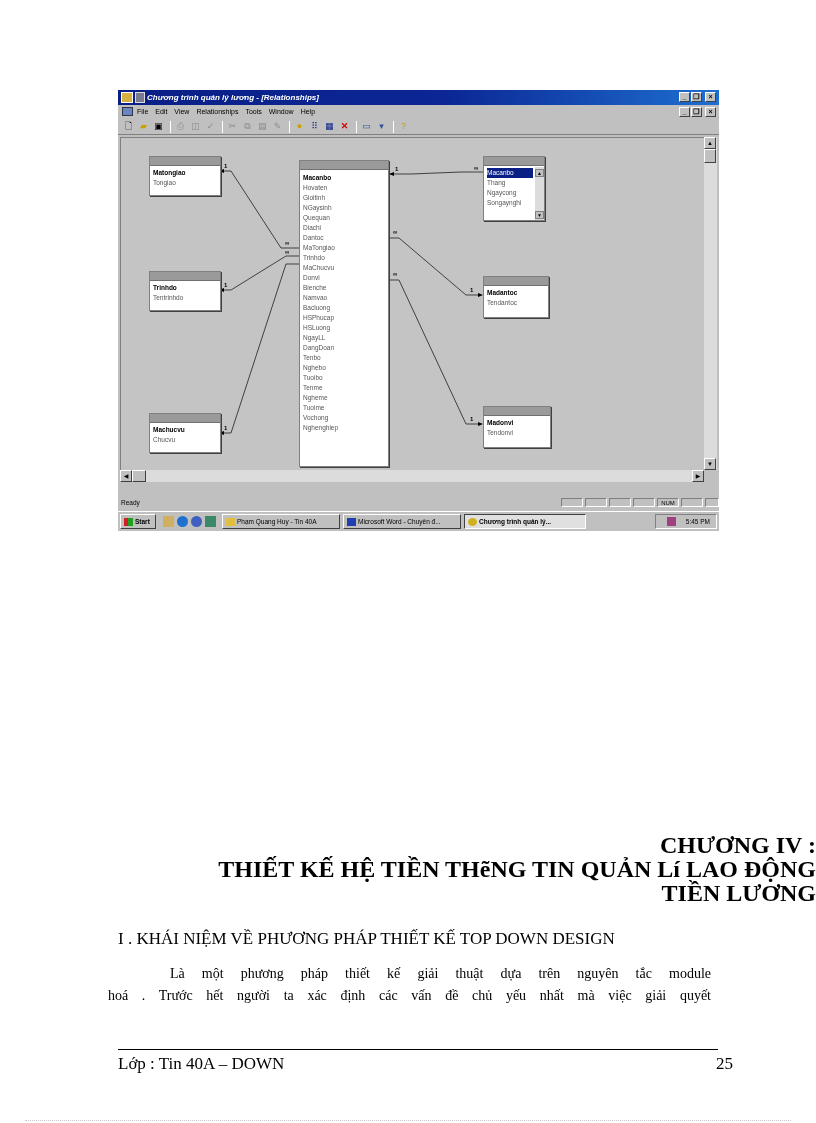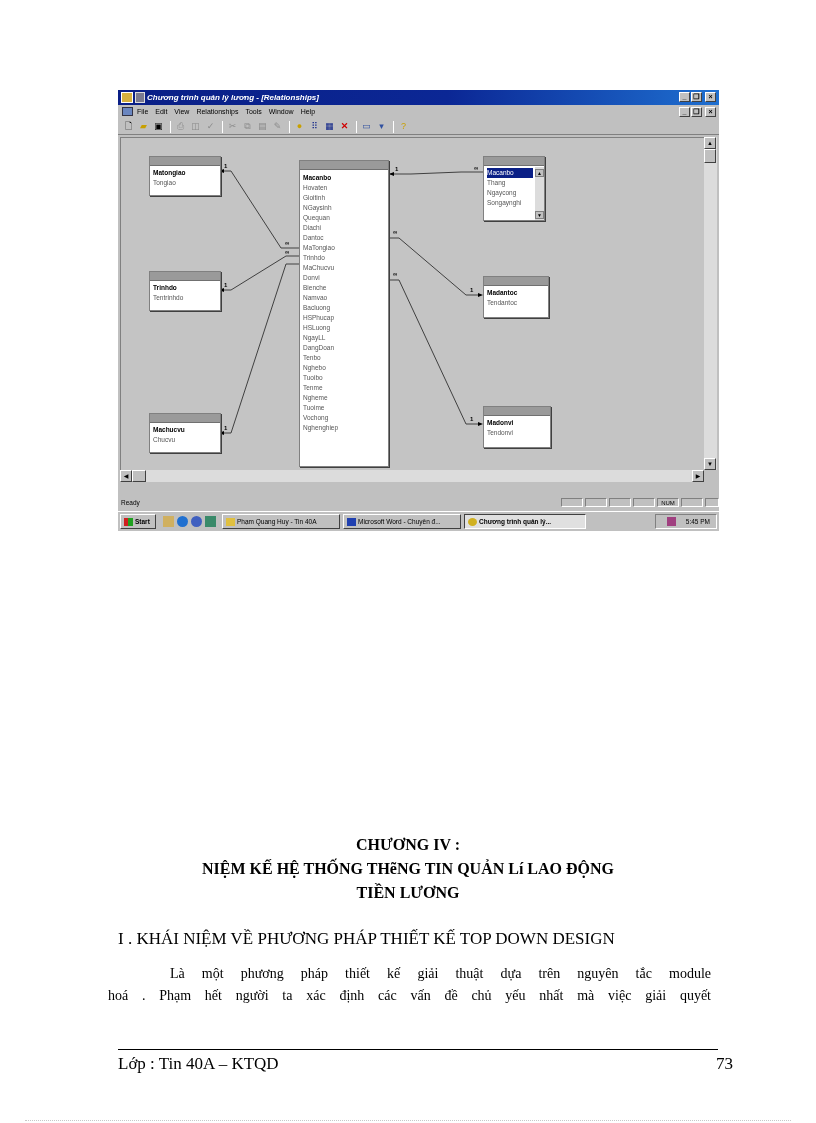--- a/index.html
+++ b/index.html
@@ -50,21 +50,21 @@
     .tk { height: 15px; border-top: 1px solid #fff; border-left: 1px solid #fff; border-right: 1px solid #404040; border-bottom: 1px solid #404040; font-size: 6.5px; line-height: 13px; padding: 0 3px; margin-right: 3px; white-space: nowrap; display: flex; align-items: center; overflow: hidden; }
     .tk.start { font-weight: bold; width: 36px; }
     .tk.active { border-top: 1px solid #404040; border-left: 1px solid #404040; border-right: 1px solid #fff; border-bottom: 1px solid #fff; background: #e0e0e0; font-weight: bold; }
     .tk .ico { width: 9px; height: 8px; margin-right: 2px; flex: none; }
     .ql { display: flex; gap: 3px; margin: 0 6px 0 4px; }
     .ql span { width: 11px; height: 11px; display: inline-block; }
     .tray { position: absolute; right: 2px; top: 2px; height: 15px; width: 62px; border-top: 1px solid #808080; border-left: 1px solid #808080; border-bottom: 1px solid #fff; border-right: 1px solid #fff; font-size: 6.5px; display: flex; align-items: center; justify-content: flex-end; padding-right: 6px; gap: 10px; }
     .tray .ico { width: 9px; height: 9px; background: #a04080; }
 
     
-    .chapter { position: absolute; left: 0; width: 816px; text-align: center; font-weight: bold; font-size: 16px; line-height: 24px; }
+    .chapter { position: absolute; left: 0; width: 816px; text-align: right; font-weight: bold; font-size: 24px; line-height: 24px; }
     .ch1 { top: 833px; }
     .ch2 { top: 857px; }
     .ch3 { top: 881px; }
     .section { position: absolute; left: 118px; top: 929px; font-size: 17px; white-space: nowrap; }
     .para { position: absolute; left: 108px; top: 963px; width: 603px; font-size: 14px; line-height: 22px; text-align: justify; }
     .para .line { display: block; white-space: nowrap; text-align-last: justify; }
     .para .line.last { text-align-last: left; }
     .para .first { padding-left: 62px; }
     .footer-rule { position: absolute; left: 118px; top: 1049px; width: 600px; height: 1px; background: #000; }
     .footer-left { position: absolute; left: 118px; top: 1054px; font-size: 17px; }
@@ -300,26 +300,26 @@
       <span>Chương trình quản lý...</span>
     </span>
     <div class="tray">
       <span class="ico"></span>
       <span>5:45 PM</span>
     </div>
   </div>
 </div>
 
 <div class="chapter ch1">CHƯƠNG IV :</div>
-<div class="chapter ch2">NIỆM  KẾ HỆ THỐNG THẽNG TIN QUẢN Lí LAO ĐỘNG</div>
+<div class="chapter ch2">THIẾT  KẾ HỆ TIỀN THẽNG TIN QUẢN Lí LAO ĐỘNG</div>
 <div class="chapter ch3">TIỀN  LƯƠNG</div>
 
 <div class="section">I . KHÁI NIỆM VỀ PHƯƠNG PHÁP THIẾT KẾ TOP DOWN DESIGN</div>
 
 <div class="para">
   <span class="line first">Là một phương pháp thiết  kế giải  thuật  dựa trên nguyên  tắc module</span>
-  <span class="line">hoá . Phạm hết người ta xác định các vấn đề chủ yếu nhất mà việc giải  quyết</span>
+  <span class="line">hoá . Trước hết người ta xác định các vấn đề chủ yếu nhất mà việc giải  quyết</span>
 </div>
 
 <div class="footer-rule"></div>
-<div class="footer-left">Lớp : Tin 40A – KTQD</div>
-<div class="footer-right">73</div>
+<div class="footer-left">Lớp : Tin 40A – DOWN</div>
+<div class="footer-right">25</div>
 <div class="page-edge"></div>
 
 </body></html>

